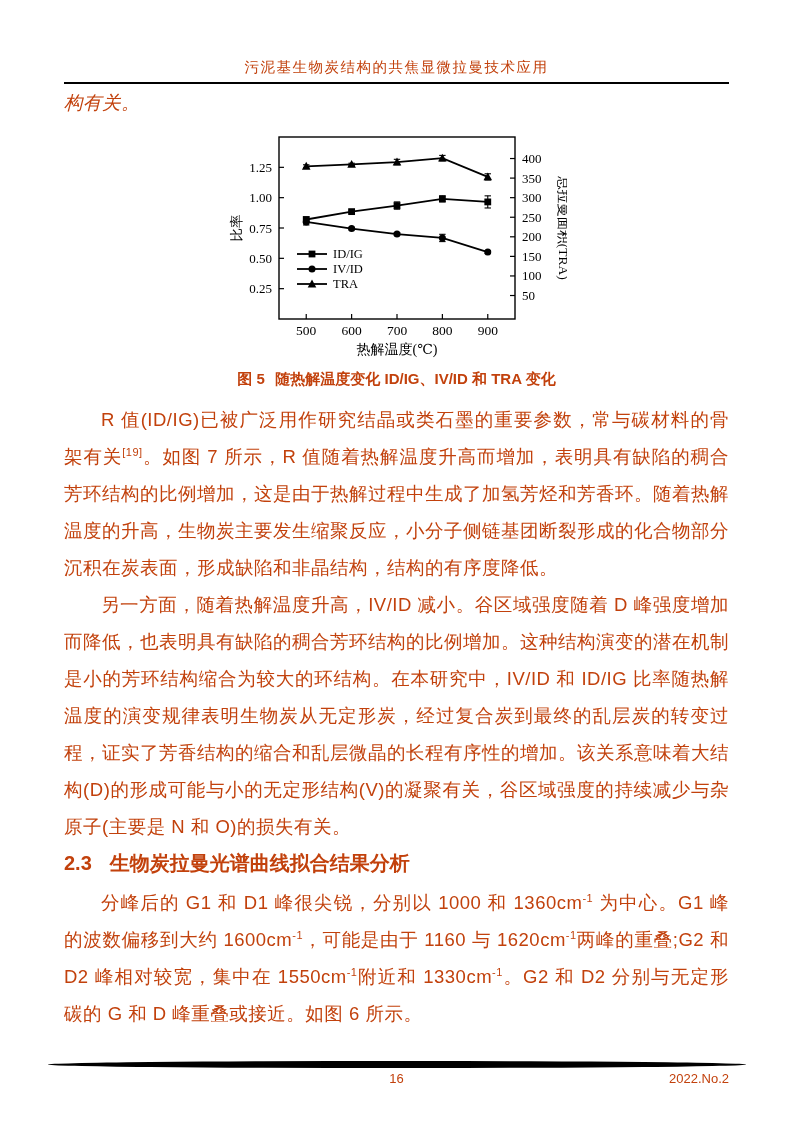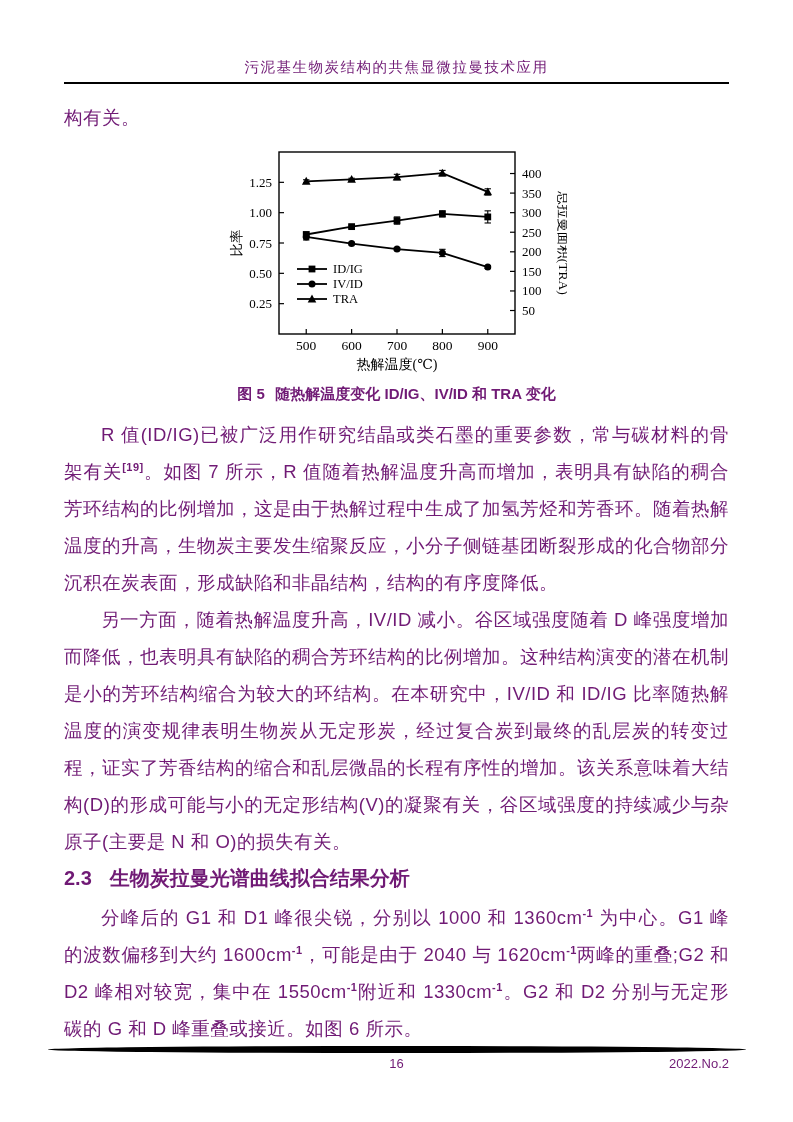--- a/index.html
+++ b/index.html
@@ -1,21 +1,21 @@
 <!DOCTYPE html>
 <html><head>
 <meta charset="utf-8">
 <style>
   html,body{margin:0;padding:0;background:#ffffff;}
   .page{
     position:relative;
     width:793px;height:1122px;
     margin:0 auto;
     background:#ffffff;
-    color:#701a75;
+    color:#c2410c;
     font-family:"Liberation Sans","DejaVu Sans",sans-serif;
     overflow:hidden;
     border-radius:9px;
   }
   .content{padding:0 64px;}
   .header-title{
     padding-top:57px;
     text-align:center;
     font-size:14.5px;
     line-height:20px;
@@ -23,40 +23,40 @@
   }
   .header-rule{margin-top:5px;border-bottom:2px solid #000;height:0;}
   p.body-text{
     margin:0;
     font-size:18.5px;
     line-height:37px;
     text-align:justify;
     text-align-last:left;
     letter-spacing:0.5px;
   }
-  p.top-line{margin-top:15px;}
+  p.top-line{margin-top:0;font-style:italic;}
   p.indent{text-indent:2em;}
   p.p1{margin-top:12px;}
   p.p3{margin-top:8px;}
-  sup{font-size:11px;line-height:0;vertical-align:super;font-weight:bold;}
+  sup{font-size:11px;line-height:0;vertical-align:super;}
   figure{margin:6px auto 0;width:360px;text-align:center;}
   #chart{display:inline-block;}
   #chart text{font-family:"Liberation Serif","DejaVu Serif",serif;fill:#000;}
   figcaption{
     margin-top:5px;
     font-size:15px;font-weight:bold;line-height:21px;
     white-space:nowrap;
   }
   figcaption .cap-text{margin-left:0.7em;}
   h2.section-heading{
     margin:6px 0 6px 0;
     font-size:20px;line-height:25px;font-weight:bold;
   }
   h2 .heading-title{margin-left:0.9em;}
-  footer{position:absolute;left:0;right:0;bottom:50px;}
+  footer{position:absolute;left:0;right:0;bottom:35px;}
   .footer-bar{
     margin:0 auto;
     width:698px;height:7px;
     background:#000;
     border-radius:50%;
   }
   .footer-row{
     position:relative;
     margin:3px 64px 0;
     font-size:13px;line-height:16px;
@@ -198,21 +198,21 @@
       </figcaption>
     </figure>
 
     <p class="body-text indent p1"><span>R 值(ID/IG)已被广泛用作研究结晶或类石墨的重要参数，常与碳材料的骨架有关</span><sup>[19]</sup><span>。如图 7 所示，R 值随着热解温度升高而增加，表明具有缺陷的稠合芳环结构的比例增加，这是由于热解过程中生成了加氢芳烃和芳香环。随着热解温度的升高，生物炭主要发生缩聚反应，小分子侧链基团断裂形成的化合物部分沉积在炭表面，形成缺陷和非晶结构，结构的有序度降低。</span></p>
     <p class="body-text indent"><span>另一方面，随着热解温度升高，IV/ID 减小。谷区域强度随着 D 峰强度增加而降低，也表明具有缺陷的稠合芳环结构的比例增加。这种结构演变的潜在机制是小的芳环结构缩合为较大的环结构。在本研究中，IV/ID 和 ID/IG 比率随热解温度的演变规律表明生物炭从无定形炭，经过复合炭到最终的乱层炭的转变过程，证实了芳香结构的缩合和乱层微晶的长程有序性的增加。该关系意味着大结构(D)的形成可能与小的无定形结构(V)的凝聚有关，谷区域强度的持续减少与杂原子(主要是 N 和 O)的损失有关。</span></p>
 
     <h2 class="section-heading">
       <span class="heading-number">2.3</span><span class="heading-title">生物炭拉曼光谱曲线拟合结果分析</span>
     </h2>
 
-    <p class="body-text indent p3"><span>分峰后的 G1 和 D1 峰很尖锐，分别以 1000 和 1360cm</span><sup>-1</sup><span> 为中心。G1 峰的波数偏移到大约 1600cm</span><sup>-1</sup><span>，可能是由于 2040 与 1620cm</span><sup>-1</sup><span>两峰的重叠;G2 和 D2 峰相对较宽，集中在 1550cm</span><sup>-1</sup><span>附近和 1330cm</span><sup>-1</sup><span>。G2 和 D2 分别与无定形碳的 G 和 D 峰重叠或接近。如图 6 所示。</span></p>
+    <p class="body-text indent p3"><span>分峰后的 G1 和 D1 峰很尖锐，分别以 1000 和 1360cm</span><sup>-1</sup><span> 为中心。G1 峰的波数偏移到大约 1600cm</span><sup>-1</sup><span>，可能是由于 1160 与 1620cm</span><sup>-1</sup><span>两峰的重叠;G2 和 D2 峰相对较宽，集中在 1550cm</span><sup>-1</sup><span>附近和 1330cm</span><sup>-1</sup><span>。G2 和 D2 分别与无定形碳的 G 和 D 峰重叠或接近。如图 6 所示。</span></p>
   </main>
 
   <footer>
     <div class="footer-bar"></div>
     <div class="footer-row">
       <span class="page-num">16</span>
       <span class="issue">2022.No.2</span>
     </div>
   </footer>
 </div>

